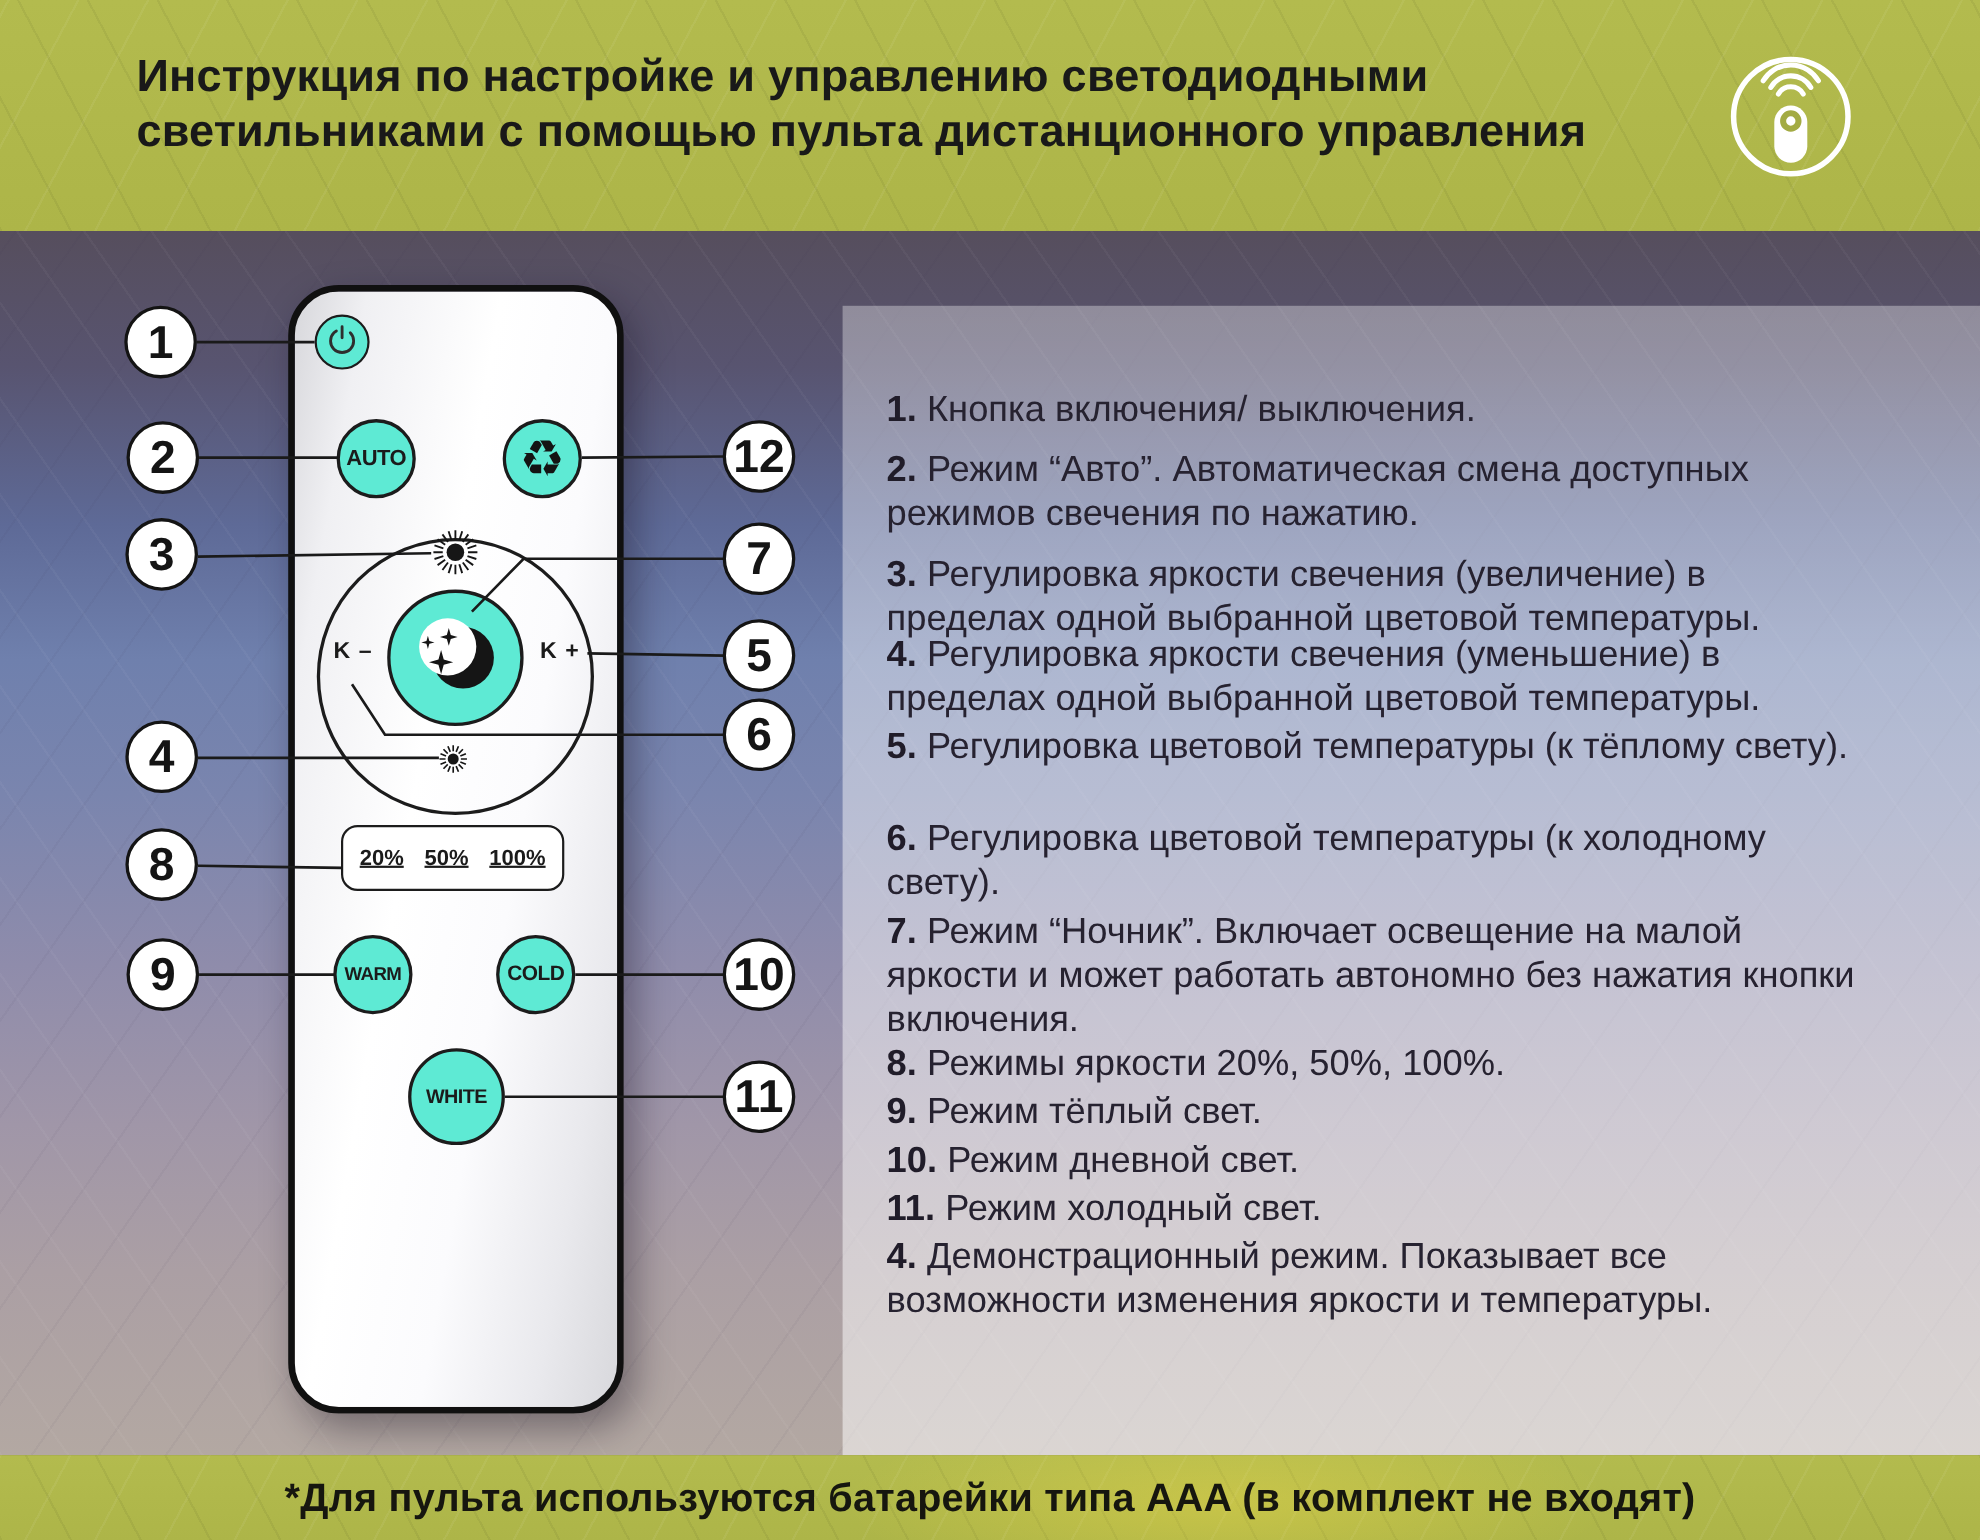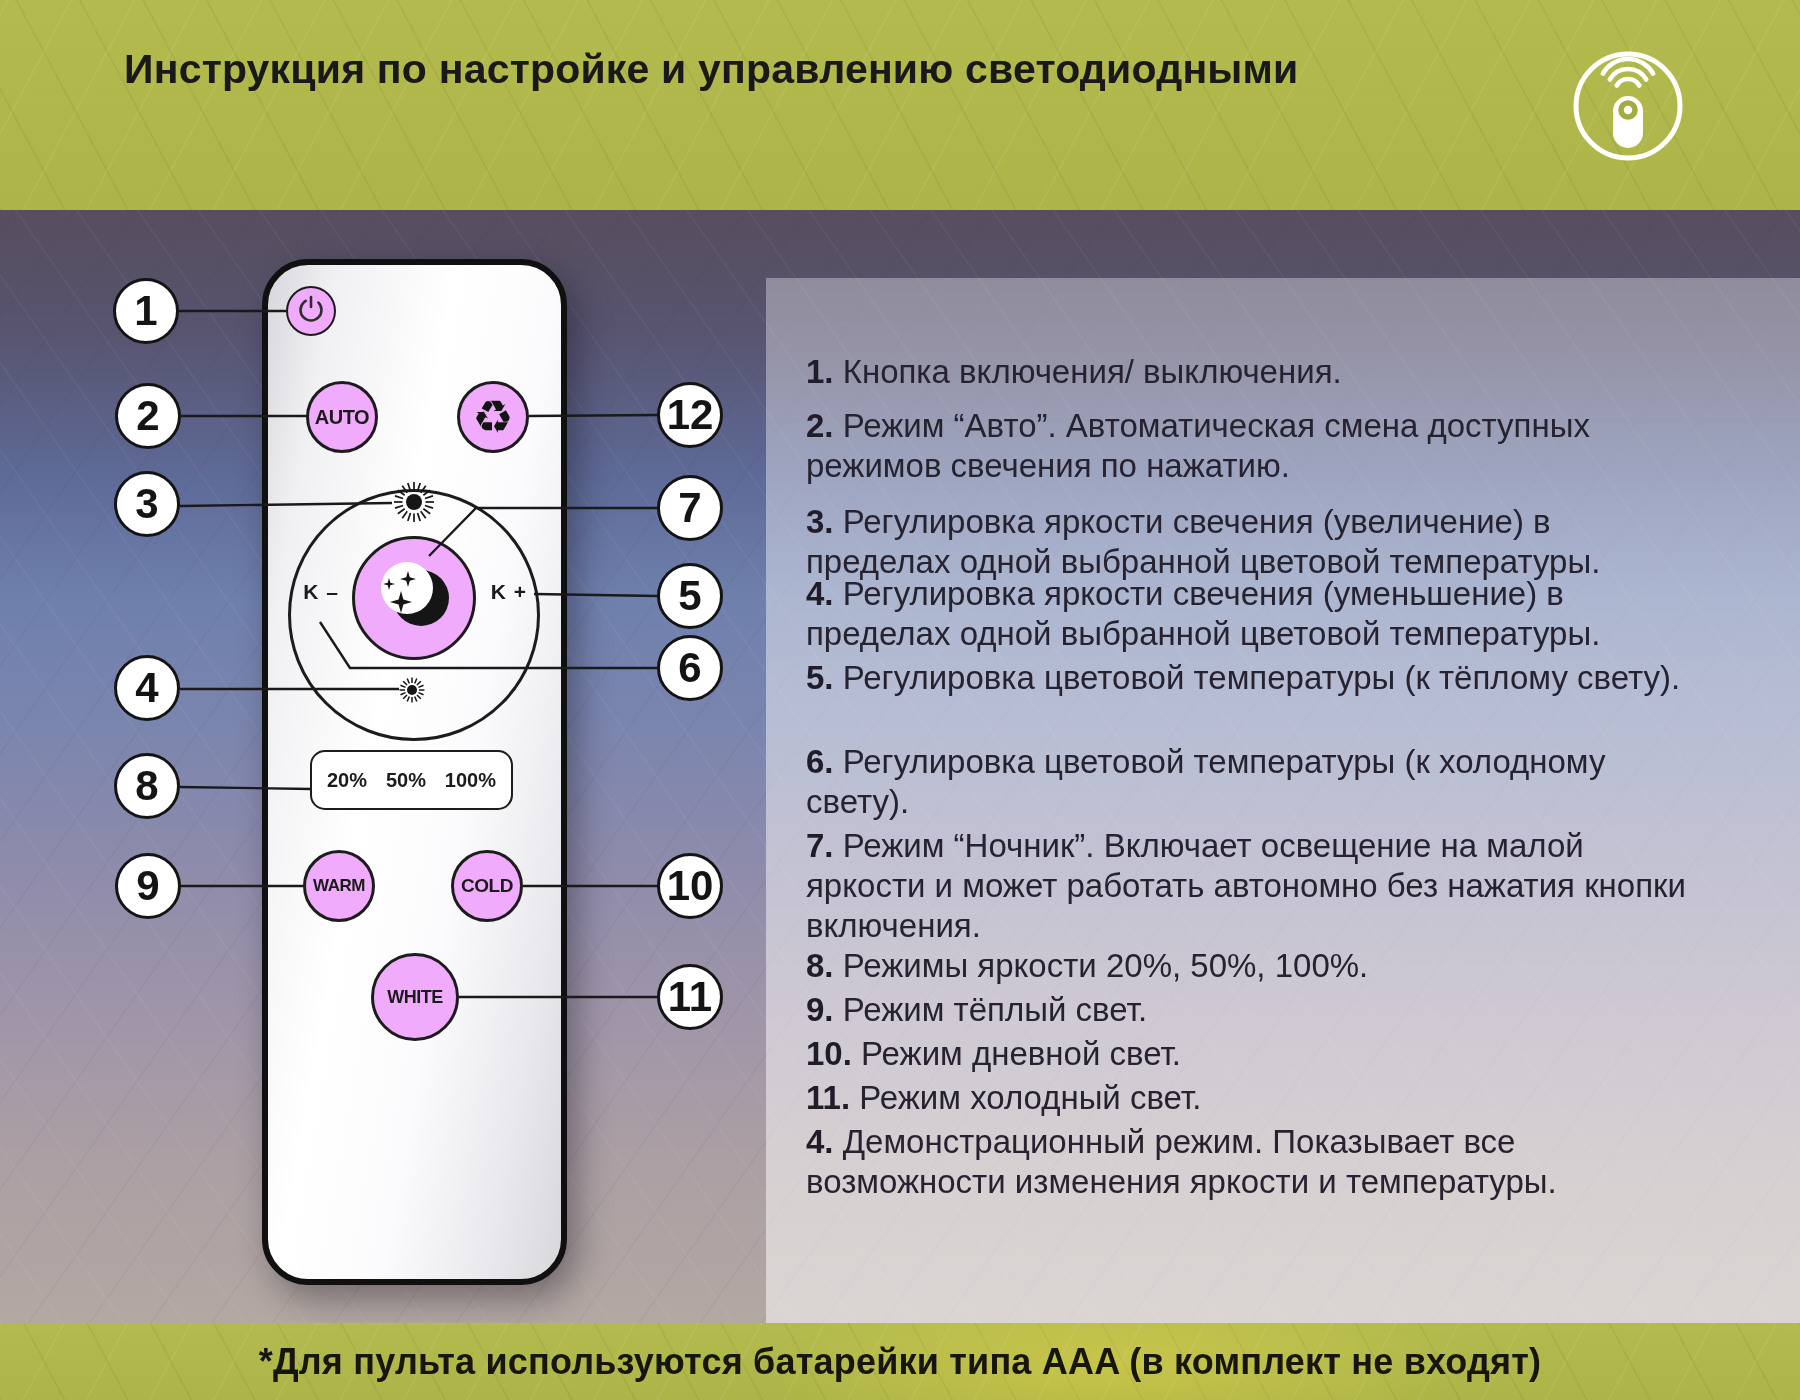--- a/index.html
+++ b/index.html
@@ -57,57 +57,58 @@
   }
   .instr-item b{font-weight:bold;color:#201c29;}
   
   .remote{
     position:absolute;left:262px;top:259px;width:305px;height:1026px;
     border:6px solid #101010;border-radius:46px;
     background:linear-gradient(100deg,#d7d7db 0%,#f0f0f3 14%,#ffffff 40%,#fbfbfd 62%,#e9e9ed 84%,#d8d8dc 100%);
     box-shadow:10px 14px 34px rgba(18,12,30,0.38);
   }
   .rbtn{
-    position:absolute;border:3px solid #1c1c1c;border-radius:50%;background:#f0abfc;
+    position:absolute;border:3px solid #1c1c1c;border-radius:50%;background:#5eead4;
     display:flex;align-items:center;justify-content:center;
     color:#1b1b1b;font-weight:bold;
   }
   .rbtn.thin{border-width:2.5px;}
   .ring{
     position:absolute;border:3px solid #1c1c1c;border-radius:50%;background:transparent;
   }
   .klabel{
     position:absolute;width:70px;text-align:center;
     font-size:21px;font-weight:bold;color:#1b1b1b;letter-spacing:1px;
   }
   .pct-box{
     position:absolute;left:310px;top:750px;width:203px;height:60px;
     border:2.5px solid #1c1c1c;border-radius:15px;background:#fff;
     display:flex;align-items:center;justify-content:space-between;padding:0 15px;
-    font-size:20px;font-weight:bold;color:#1b1b1b;
+    font-size:20px;font-weight:bold;color:#1b1b1b;text-decoration:underline;
   }
   
   .callout{
     position:absolute;width:66px;height:66px;border-radius:50%;
     background:#fff;border:3px solid #141414;
     display:flex;align-items:center;justify-content:center;
     font-size:42px;font-weight:bold;color:#141414;
   }
   .lines-overlay{position:absolute;left:0;top:0;pointer-events:none;}
   .recycle-glyph{font-size:46px;line-height:1;color:#141414;font-weight:normal;
     font-family:"DejaVu Sans","Liberation Sans",sans-serif;}
 </style>
 </head>
 <body>
 
 <div class="canvas">
 
   <div class="band band-top">
     <div class="title">
       <div>Инструкция по настройке и управлению светодиодными</div>
+      <div>светильниками с помощью пульта дистанционного управления</div>
     </div>
     <div class="header-icon">
       <svg width="120" height="120" viewBox="0 0 120 120">
         <circle cx="60" cy="60" r="52" fill="none" stroke="#ffffff" stroke-width="5"></circle>
         <path d="M 48.7 40.5 A 13 13 0 0 1 71.3 40.5" fill="none" stroke="#fff" stroke-width="4.6" stroke-linecap="round" transform="translate(0,-1)"></path>
         <path d="M 41.8 36.5 A 21 21 0 0 1 78.2 36.5" fill="none" stroke="#fff" stroke-width="4.6" stroke-linecap="round" transform="translate(0,-3)"></path>
         <path d="M 34.9 32.5 A 29 29 0 0 1 85.1 32.5" fill="none" stroke="#fff" stroke-width="4.6" stroke-linecap="round" transform="translate(0,-5)"></path>
         <rect x="45" y="50" width="30" height="52" rx="15" fill="#ffffff"></rect>
         <circle cx="60" cy="64" r="7" fill="#ffffff" stroke="#a3ab43" stroke-width="5.5"></circle>
       </svg>

